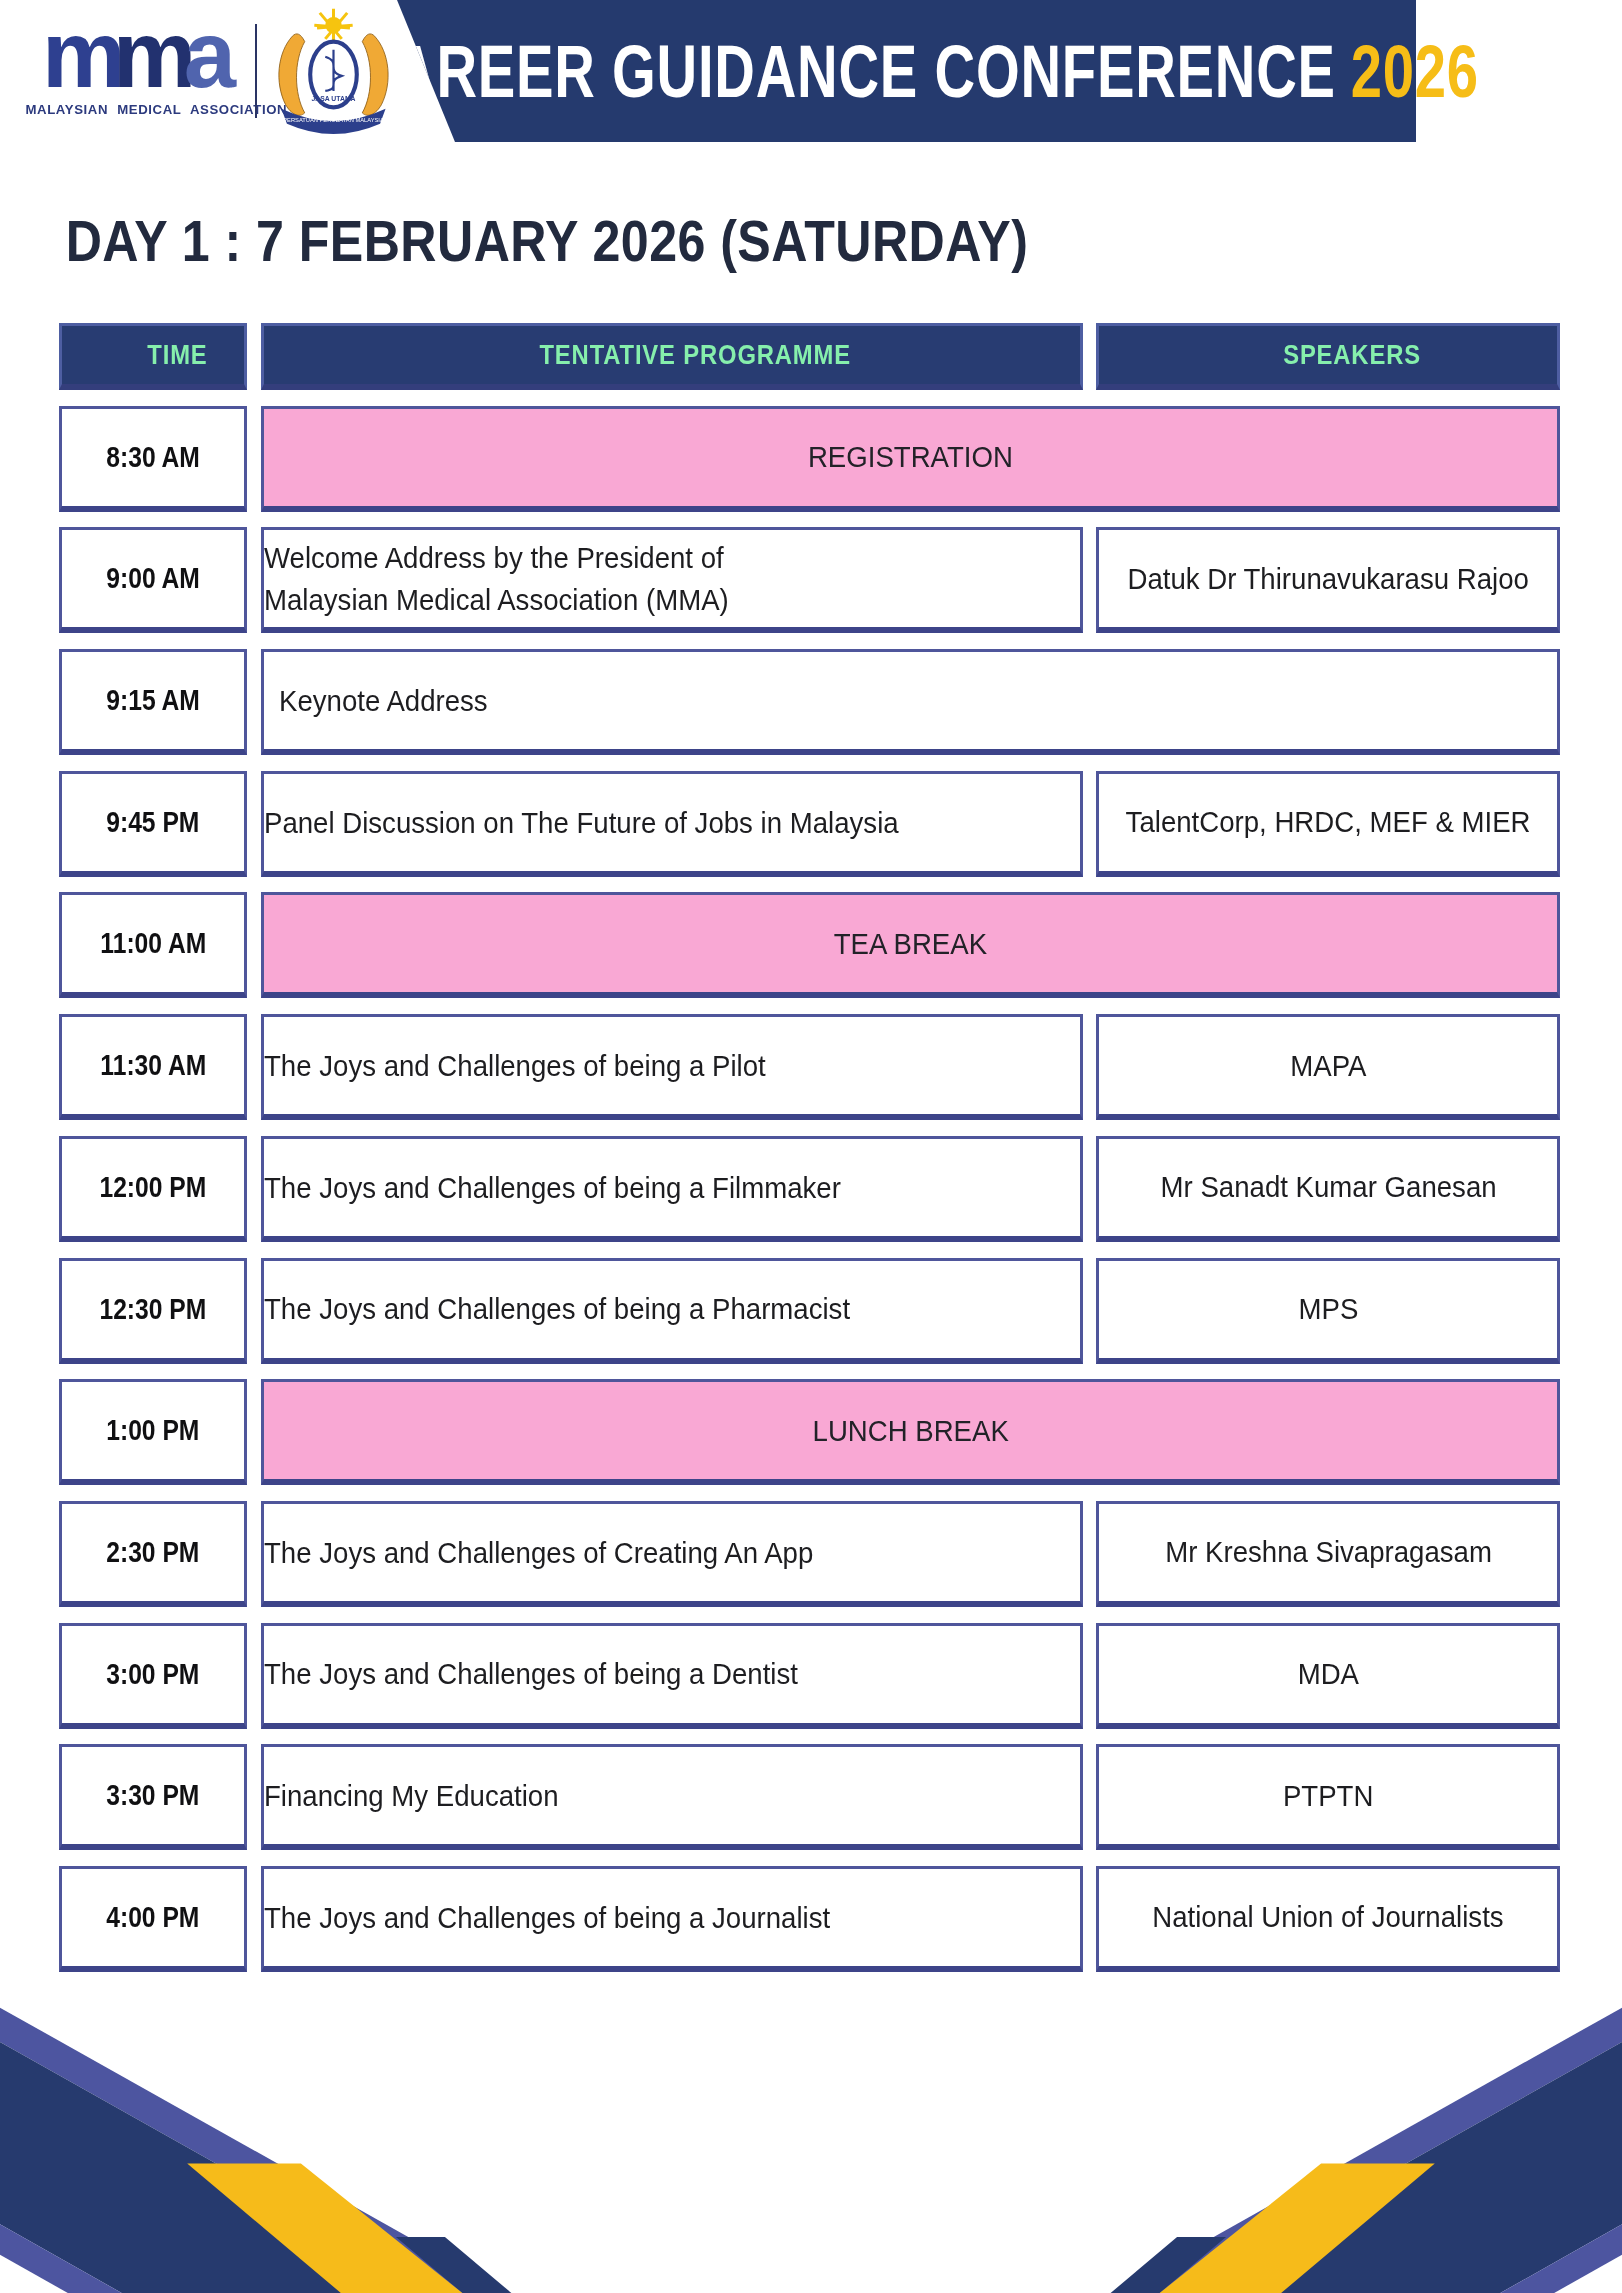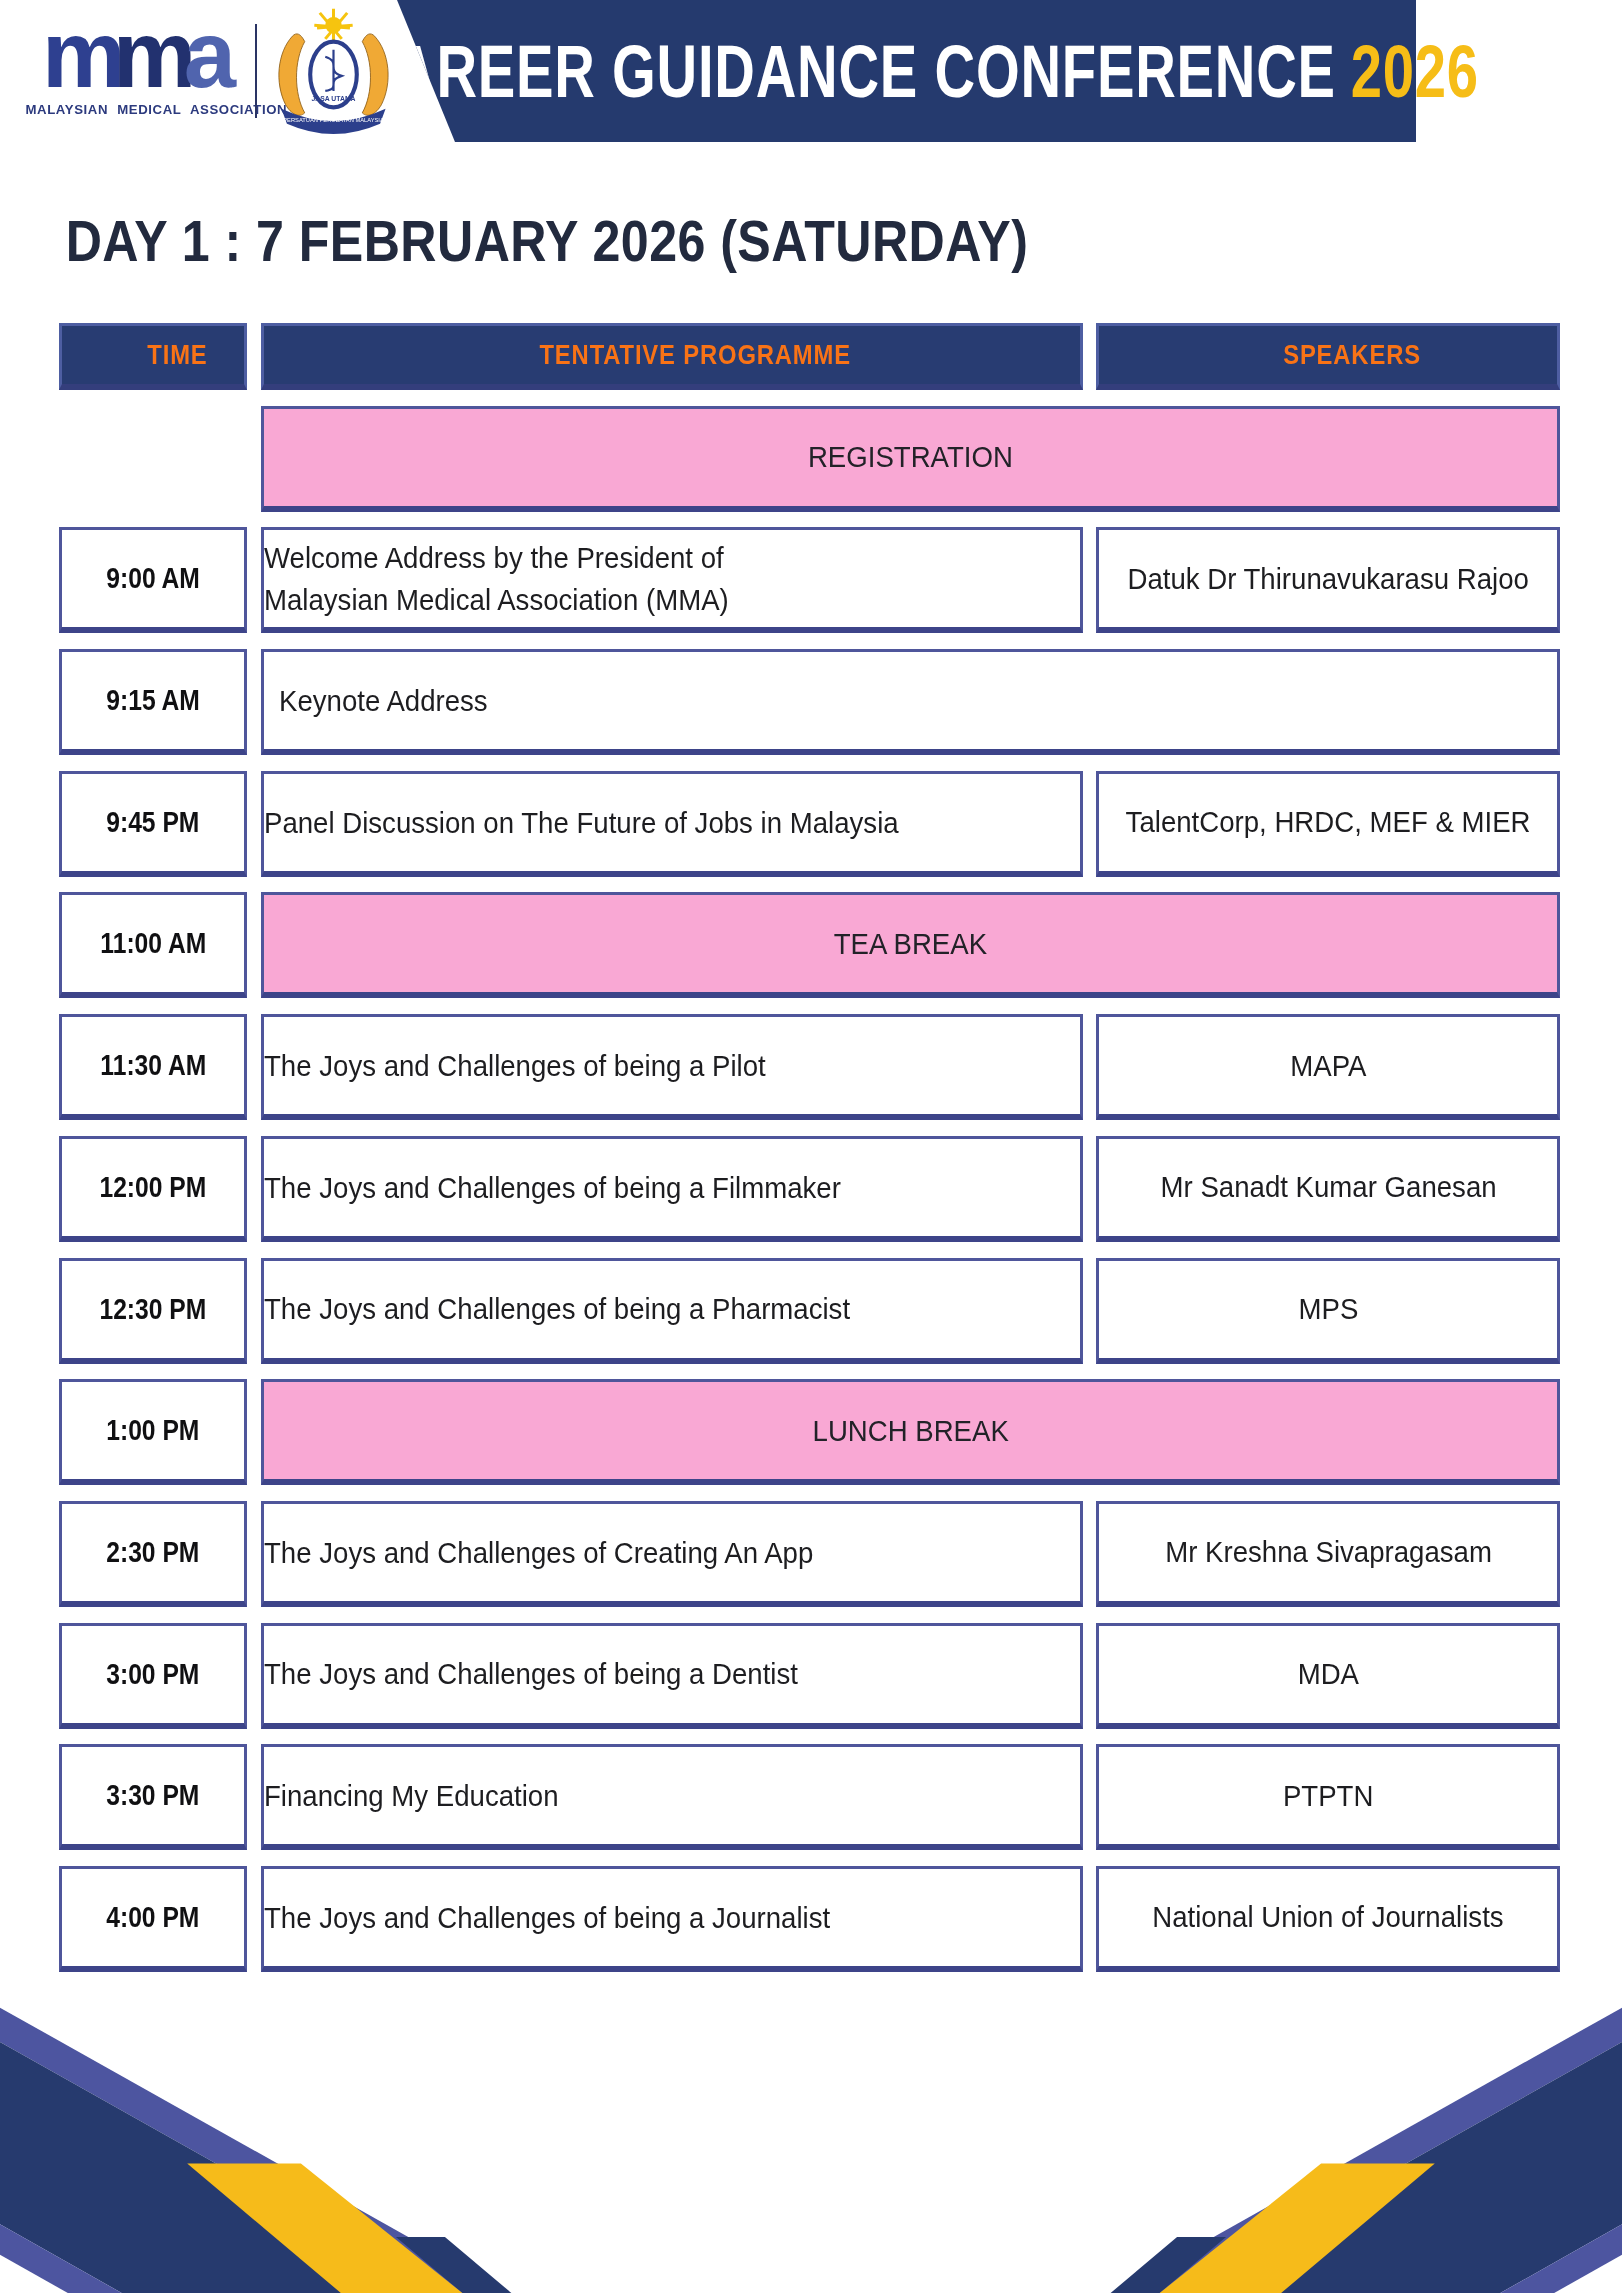--- a/index.html
+++ b/index.html
@@ -43,21 +43,21 @@
   
   .sched{
     position:absolute;left:59px;top:323px;
     display:grid;grid-template-columns:188px 822px 464px;
     grid-template-rows:67px repeat(13,106px);
     column-gap:13.7px;row-gap:15.7px;
   }
   .th{
     background:#283c72;border:3.9px solid #4e5ea2;border-bottom:6.9px solid #343e7c;
     display:flex;align-items:center;justify-content:center;
-    color:#f97316;font-weight:bold;font-size:28px;padding-left:48px;
+    color:#86efac;font-weight:bold;font-size:28px;padding-left:48px;
   }
   .cell{
     background:#ffffff;border:3.9px solid #4f569b;border-bottom:6.9px solid #3d4489;
     display:flex;align-items:center;font-size:30px;color:#1d1d20;
   }
   .t{grid-column:1;justify-content:center;font-weight:bold;font-size:29px;color:#101012;}
   .p{grid-column:2;padding-left:0;}
   .s{grid-column:3;justify-content:center;text-align:center;}
   .b{grid-column:2/4;background:#f9a8d4;justify-content:center;color:#222228;}
   .w{grid-column:2/4;padding-left:15.7px;}
@@ -116,20 +116,23 @@
   <div class="th">
       <span class="cx">TIME</span>
     </div>
   <div class="th">
       <span class="cx">TENTATIVE PROGRAMME</span>
     </div>
   <div class="th">
       <span class="cx">SPEAKERS</span>
     </div>
 
+  <div class="cell t">
+      <span class="cx">8:30 AM</span>
+    </div>
   <div class="cell b">
       <span class="cx">REGISTRATION</span>
     </div>
 
   <div class="cell t">
       <span class="cx">9:00 AM</span>
     </div>
   <div class="cell p">
       <span class="cx">Welcome Address by the President of
 Malaysian Medical Association (MMA)</span>

